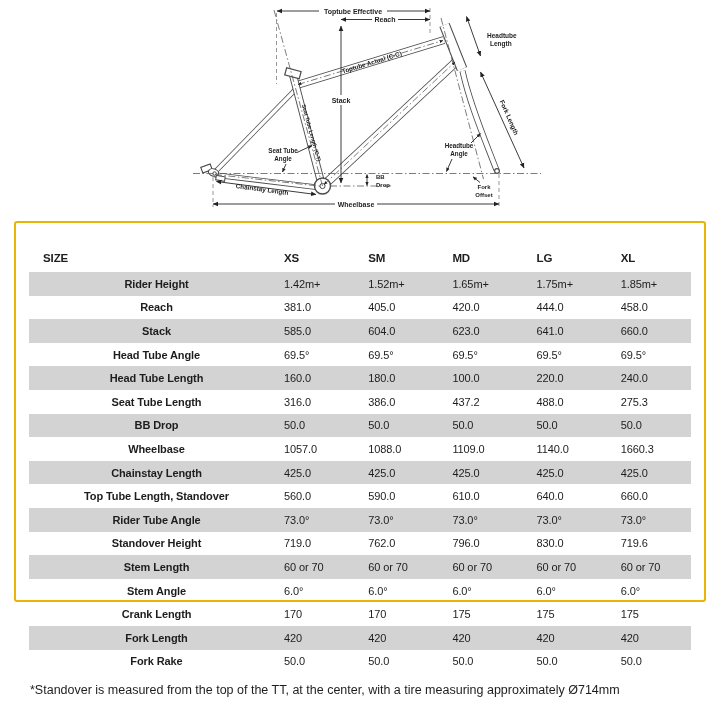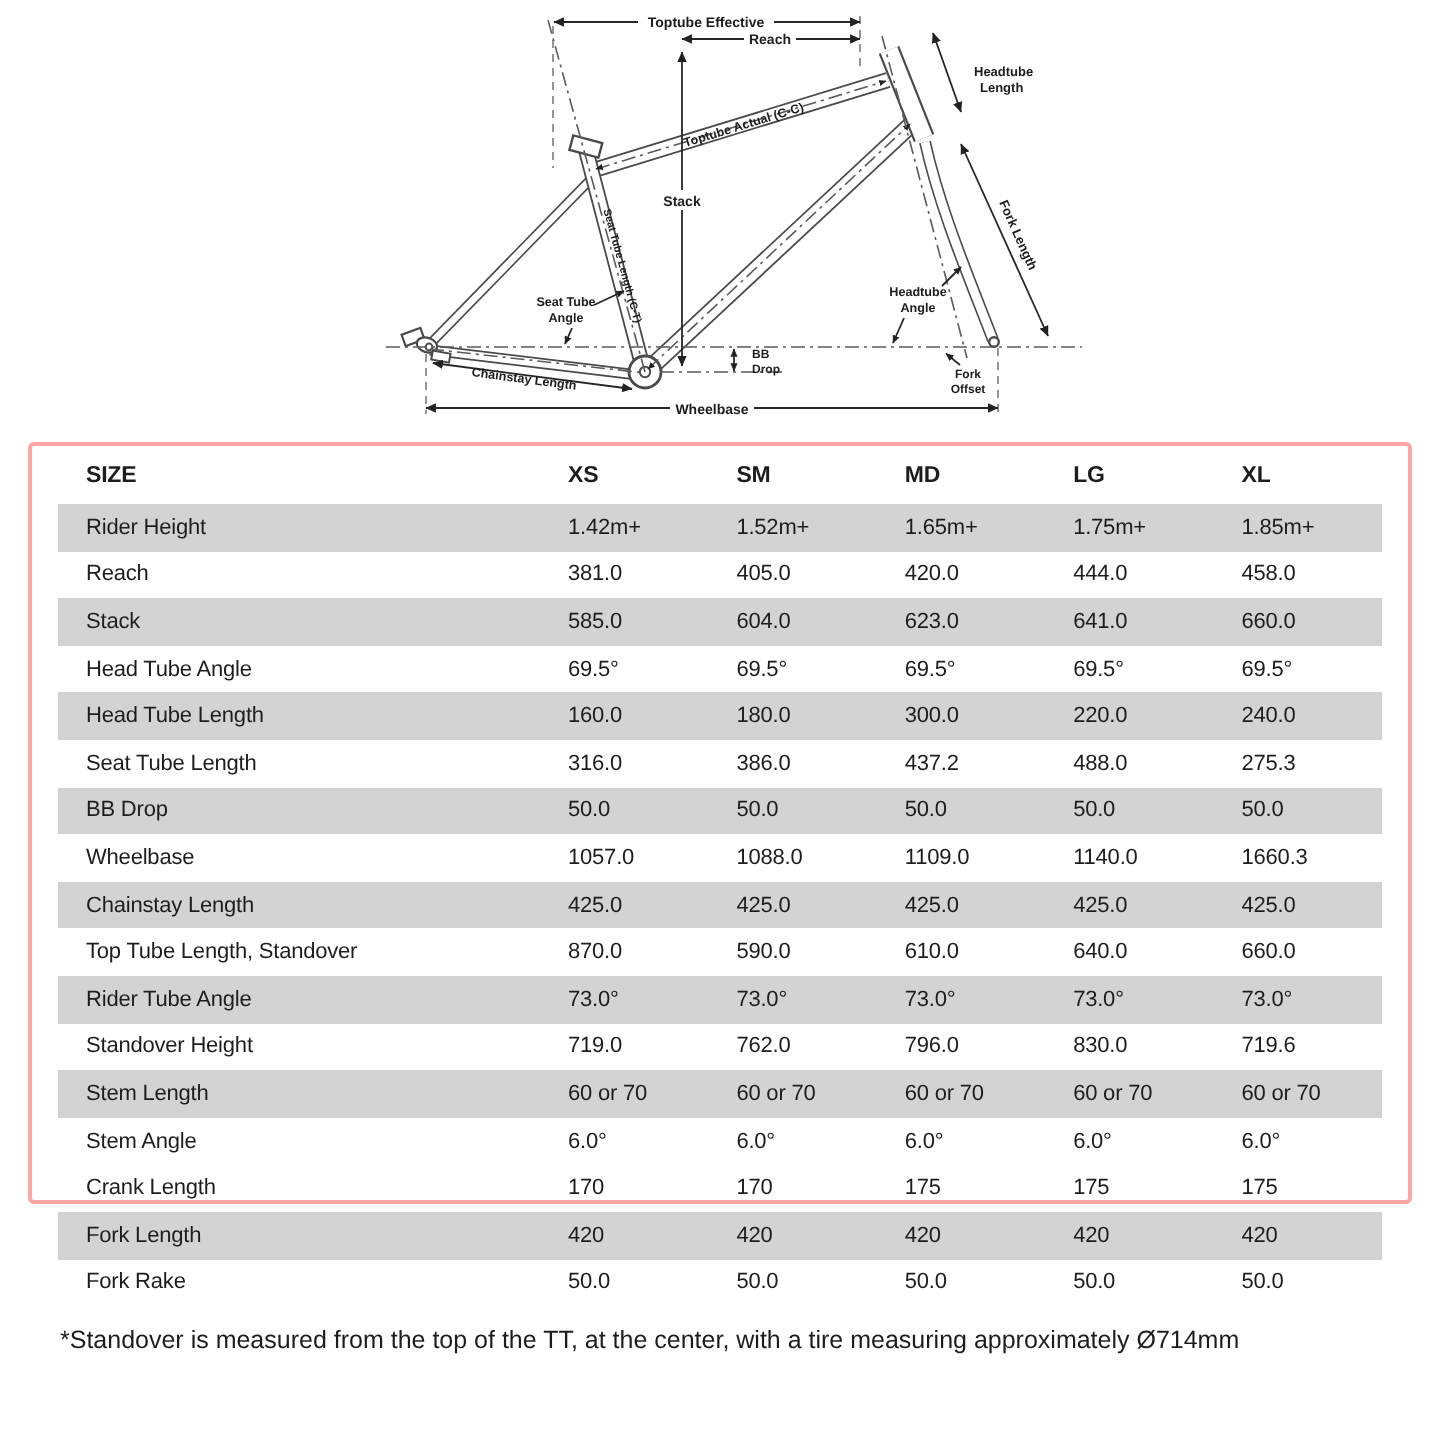--- a/index.html
+++ b/index.html
@@ -5,31 +5,31 @@
   html,body{margin:0;padding:0;background:#ffffff;width:720px;height:720px;overflow:hidden;}
   body{font-family:"Liberation Sans",sans-serif;color:#1d1d1d;position:relative;}
 
   
   #diagram{position:absolute;left:0;top:0;width:720px;height:218px;}
   .dimtxt{font-family:"Liberation Sans",sans-serif;font-weight:bold;fill:#1d1d1d;}
 
   
   .table-card{
     position:absolute;left:14px;top:221px;width:692px;height:381px;
-    border:2px solid #fca5a5;border-radius:3px;background:#fff;box-sizing:border-box;
-    padding:0 13px 0 13px;
+    border:2px solid #eab308;border-radius:3px;background:#fff;box-sizing:border-box;
+    padding:20px 13px 0 13px;
   }
   table.spec{width:100%;border-collapse:collapse;table-layout:fixed;}
   table.spec th,table.spec td{
     text-align:left;font-size:11px;height:23.6px;padding:0 0 0 14px;
     white-space:nowrap;letter-spacing:-0.1px;vertical-align:middle;
   }
   table.spec thead th{font-weight:bold;font-size:11.5px;height:29px;background:#fff;}
   table.spec th.size-col{width:227px;}
-  table.spec tbody th{font-weight:normal;}
+  table.spec tbody th{font-weight:bold;text-align:center;}
   table.spec tbody td{font-weight:normal;}
   table.spec tbody tr.shade{background:#d3d3d3;}
   .footnote{
     margin-top:10px;padding-left:1px;
     font-family:Liberation Sans, sans-serif;font-size:12.5px;color:#1d1d1d;
   }
 </style>
 </head>
 <body>
 
@@ -174,21 +174,21 @@
           <td>69.5°</td>
           <td>69.5°</td>
           <td>69.5°</td>
           <td>69.5°</td>
           <td>69.5°</td>
         </tr>
         <tr class="shade">
           <th>Head Tube Length</th>
           <td>160.0</td>
           <td>180.0</td>
-          <td>300.0</td>
+          <td>100.0</td>
           <td>220.0</td>
           <td>240.0</td>
         </tr>
         <tr>
           <th>Seat Tube Length</th>
           <td>316.0</td>
           <td>386.0</td>
           <td>437.2</td>
           <td>488.0</td>
           <td>275.3</td>
@@ -212,21 +212,21 @@
         <tr class="shade">
           <th>Chainstay Length</th>
           <td>425.0</td>
           <td>425.0</td>
           <td>425.0</td>
           <td>425.0</td>
           <td>425.0</td>
         </tr>
         <tr>
           <th>Top Tube Length, Standover</th>
-          <td>870.0</td>
+          <td>560.0</td>
           <td>590.0</td>
           <td>610.0</td>
           <td>640.0</td>
           <td>660.0</td>
         </tr>
         <tr class="shade">
           <th>Rider Tube Angle</th>
           <td>73.0°</td>
           <td>73.0°</td>
           <td>73.0°</td>

